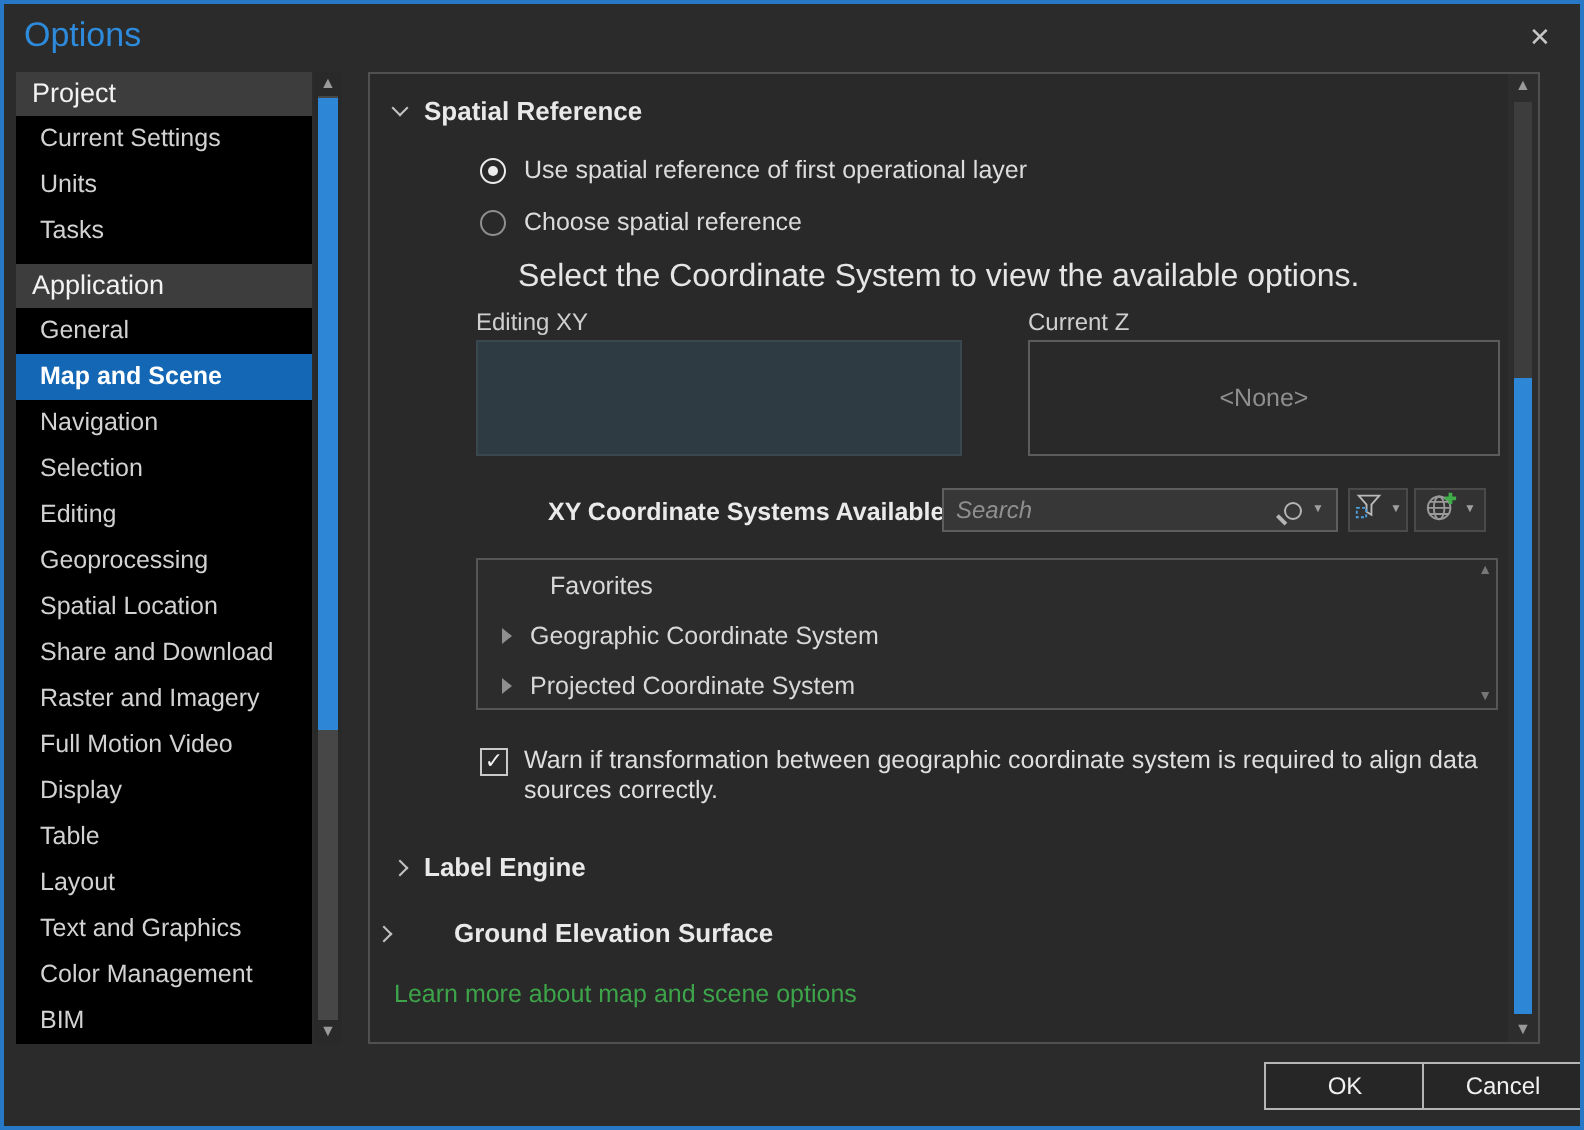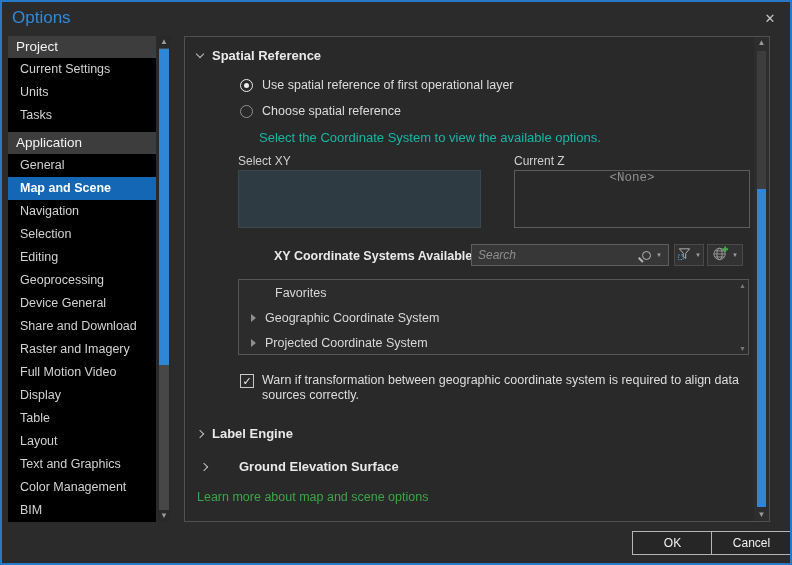--- a/index.html
+++ b/index.html
@@ -47,25 +47,25 @@
   .chev.down { transform:rotate(45deg); margin-top:-3px; }
   .chev.right { transform:rotate(-45deg); }
 
   .opt-row { display:flex; align-items:center; gap:9px; font-size:12.5px; color:#dcdcdc; white-space:nowrap; }
   .radio { width:13px; height:13px; border-radius:50%; border:1px solid #8f8f8f;
            display:inline-block; position:relative; flex:none; }
   .radio.on { border-color:#ececec; }
   .radio.on::after { content:""; position:absolute; left:3px; top:3px; width:5px; height:5px;
                      border-radius:50%; background:#ececec; }
 
-  .hint { font-size:13px; color:#14b8a6; white-space:nowrap; }
+  .hint { font-size:16px; color:#e5e5e5; white-space:nowrap; }
   .fieldlabel { font-size:12px; color:#cfcfcf; }
   .xybox { background:#2e3b42; border:1px solid #39474e; }
-  .zbox { border:1px solid #5c5c5c; display:flex; justify-content:center;
-          color:#8f8f8f; font-size:12.5px;font-family:Liberation Mono, monospace; }
+  .zbox { border:1px solid #5c5c5c; display:flex; align-items:center; justify-content:center;
+          color:#8f8f8f; font-size:12.5px; }
 
   .bold-label { font-weight:bold; font-size:12.5px; color:#eaeaea; white-space:nowrap; }
 
   .searchbox { background:#373737; border:1px solid #5e5e5e; display:flex;
                align-items:center; padding:0 6px; gap:5px; }
   .search-input { flex:1; min-width:0; background:transparent; border:none; outline:none;
                   color:#cfcfcf; font-size:12px; font-style:italic; font-family:inherit; }
   .search-input::placeholder { color:#8f8f8f; font-style:italic; }
   .mag { width:9px; height:9px; border:1.5px solid #b5b5b5; border-radius:50%;
          position:relative; flex:none; }
@@ -111,21 +111,21 @@
     <div class="side-item">Units</div>
     <div class="side-item">Tasks</div>
 
     <div class="group-header second">Application</div>
     <div class="side-item">General</div>
     <div class="side-item selected">Map and Scene</div>
     <div class="side-item">Navigation</div>
     <div class="side-item">Selection</div>
     <div class="side-item">Editing</div>
     <div class="side-item">Geoprocessing</div>
-    <div class="side-item">Device General</div>
+    <div class="side-item">Spatial Location</div>
     <div class="side-item">Share and Download</div>
     <div class="side-item">Raster and Imagery</div>
     <div class="side-item">Full Motion Video</div>
     <div class="side-item">Display</div>
     <div class="side-item">Table</div>
     <div class="side-item">Layout</div>
     <div class="side-item">Text and Graphics</div>
     <div class="side-item">Color Management</div>
     <div class="side-item">BIM</div>
   </div>
@@ -149,21 +149,21 @@
       <span>Use spatial reference of first operational layer</span>
     </div>
 
     <div class="opt-row abs" style="left:55px; top:67px;">
       <span class="radio"></span>
       <span>Choose spatial reference</span>
     </div>
 
     <div class="hint abs" style="left:74px; top:93px;">Select the Coordinate System to view the available options.</div>
 
-    <div class="fieldlabel abs" style="left:53px; top:117px;">Select XY</div>
+    <div class="fieldlabel abs" style="left:53px; top:117px;">Editing XY</div>
     <div class="fieldlabel abs" style="left:329px; top:117px;">Current Z</div>
 
     <div class="xybox abs" style="left:53px; top:133px; width:243px; height:58px;"></div>
     <div class="zbox abs" style="left:329px; top:133px; width:236px; height:58px;">
       <span>&lt;None&gt;</span>
     </div>
 
     <div class="bold-label abs" style="left:53px; top:212px;margin-left:36px;">XY Coordinate Systems Available</div>
 
     <div class="searchbox abs" style="left:286px; top:207px; width:198px; height:22px;">
@@ -215,21 +215,21 @@
         <span>✓</span>
       </span>
       <span style="max-width:482px;">Warn if transformation between geographic coordinate system is required to align data sources correctly.</span>
     </div>
 
     <div class="expander abs" style="left:12px; top:389px;">
       <span class="chev right"></span>
       <span>Label Engine</span>
     </div>
 
-    <div class="expander abs" style="left:16px; top:422px;gap:32px;">
+    <div class="expander abs" style="left:4px; top:422px;gap:32px;">
       <span class="chev right"></span>
       <span>Ground Elevation Surface</span>
     </div>
 
     <div class="link abs" style="left:12px; top:453px;">Learn more about map and scene options</div>
 
     <div class="v-scrollbar">
       <div class="sb-arrow up">▲</div>
       <div class="track"></div>
       <div class="thumb"></div>

